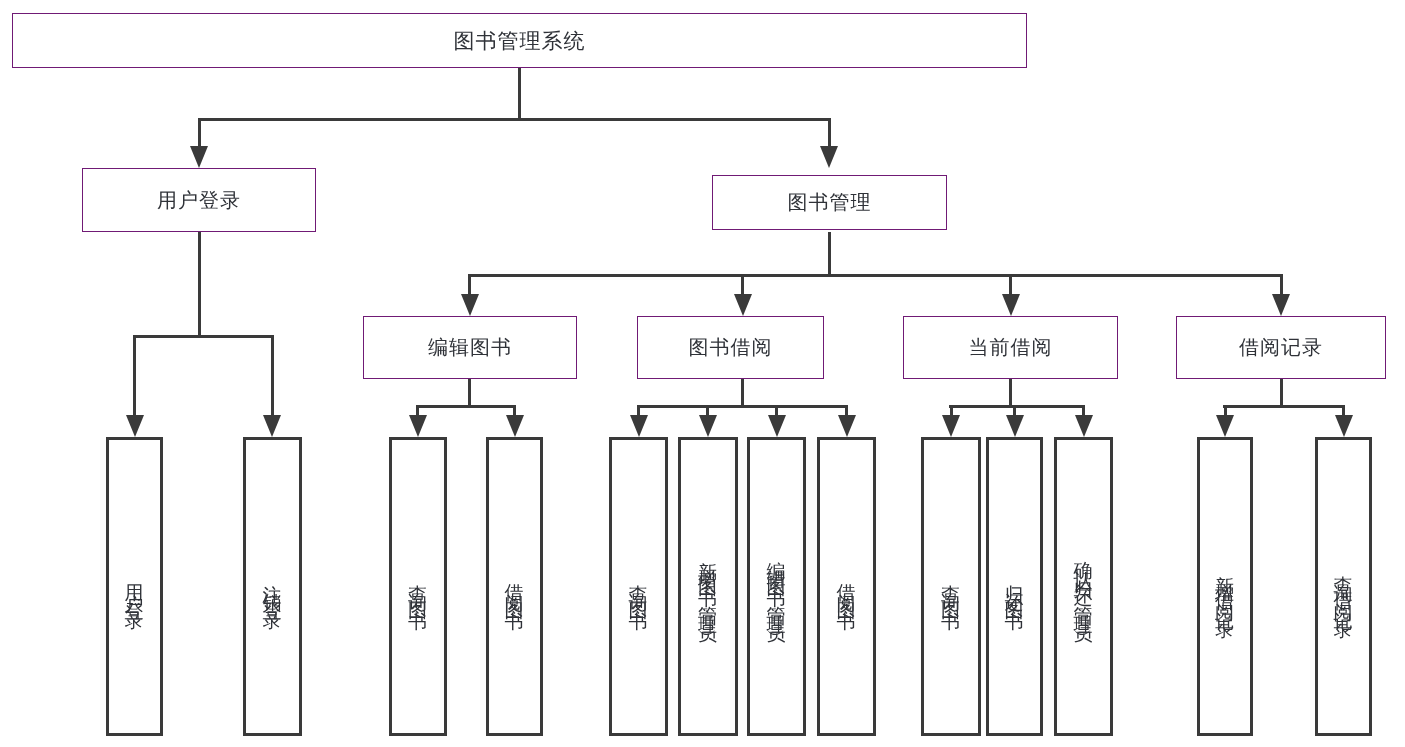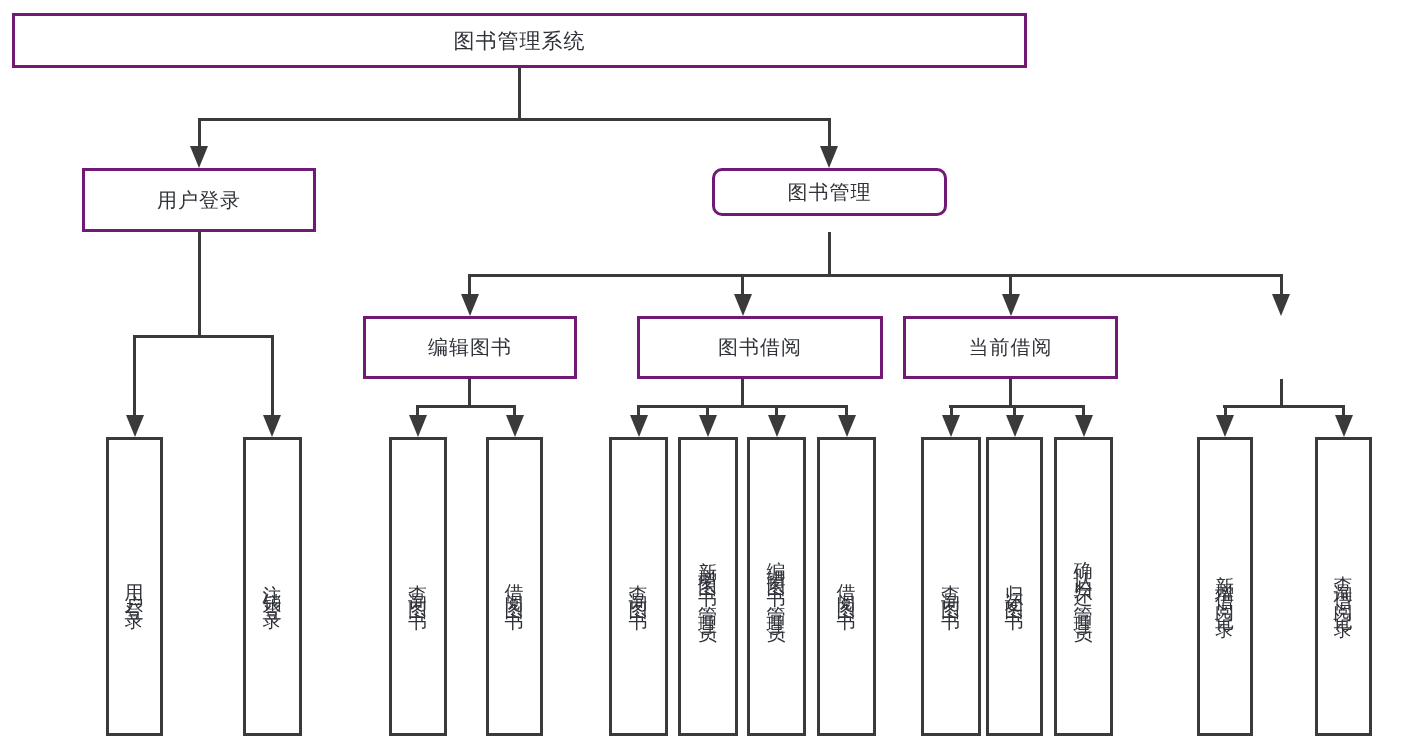--- a/index.html
+++ b/index.html
@@ -9,21 +9,21 @@
     position: relative;
     width: 1405px;
     height: 747px;
     background: #ffffff;
     overflow: hidden;
     color: #2f3238;
   }
   .node {
     position: absolute;
     background: #ffffff;
-    border: 3px solid #701a75;
+    border: 1px solid #701a75;
     display: flex;
     align-items: center;
     justify-content: center;
     font-size: 20px;
     color: #2f3238;
     letter-spacing: 1px;
     z-index: 2;
   }
   .node.root { font-size: 21px; }
   .vnode {
@@ -77,21 +77,21 @@
   <div class="vline" style="left:518px; top:68px;  height:53px;"></div>
   <div class="hline" style="left:198px; top:118px; width:633px;"></div>
   <div class="vline" style="left:198px; top:118px; height:32px;"></div>
   <div class="arrow" style="left:190px; top:146px;"></div>
   <div class="vline" style="left:828px; top:118px; height:32px;"></div>
   <div class="arrow" style="left:820px; top:146px;"></div>
 
   <div class="node" style="left:82px; top:168px; width:234px; height:64px;">
     <span>用户登录</span>
   </div>
-  <div class="node" style="left:712px; top:168px; width:235px; height:48px;border-radius:10px;">
+  <div class="node" style="left:712px; top:175px; width:235px; height:55px;">
     <span>图书管理</span>
   </div>
 
   <div class="vline" style="left:198px; top:232px; height:106px;"></div>
   <div class="hline" style="left:133px; top:335px; width:141px;"></div>
   <div class="vline" style="left:133px; top:335px; height:84px;"></div>
   <div class="arrow" style="left:126px; top:415px;"></div>
   <div class="vline" style="left:271px; top:335px; height:84px;"></div>
   <div class="arrow" style="left:263px; top:415px;"></div>
 
@@ -102,25 +102,28 @@
   <div class="vline" style="left:741px;  top:274px; height:24px;"></div>
   <div class="arrow" style="left:734px;  top:294px;"></div>
   <div class="vline" style="left:1009px; top:274px; height:24px;"></div>
   <div class="arrow" style="left:1002px; top:294px;"></div>
   <div class="vline" style="left:1280px; top:274px; height:24px;"></div>
   <div class="arrow" style="left:1272px; top:294px;"></div>
 
   <div class="node" style="left:363px; top:316px; width:214px; height:63px;">
     <span>编辑图书</span>
   </div>
-  <div class="node" style="left:637px; top:316px; width:246px; height:63px;">
+  <div class="node" style="left:637px; top:316px; width:187px; height:63px;">
     <span>图书借阅</span>
   </div>
   <div class="node" style="left:903px; top:316px; width:215px; height:63px;">
     <span>当前借阅</span>
+  </div>
+  <div class="node" style="left:1176px; top:316px; width:210px; height:63px;">
+    <span>借阅记录</span>
   </div>
 
   <div class="vline" style="left:468px; top:379px; height:29px;"></div>
   <div class="hline" style="left:416px; top:405px; width:100px;"></div>
   <div class="vline" style="left:416px; top:405px; height:16px;"></div>
   <div class="arrow" style="left:409px; top:415px;"></div>
   <div class="vline" style="left:513px; top:405px; height:16px;"></div>
   <div class="arrow" style="left:506px; top:415px;"></div>
 
   <div class="vline" style="left:741px; top:379px; height:29px;"></div>

